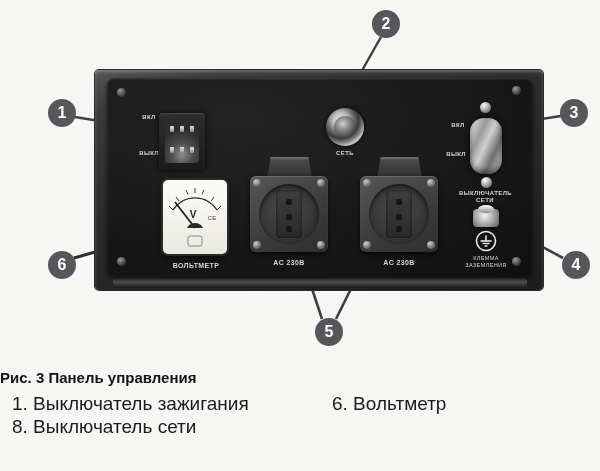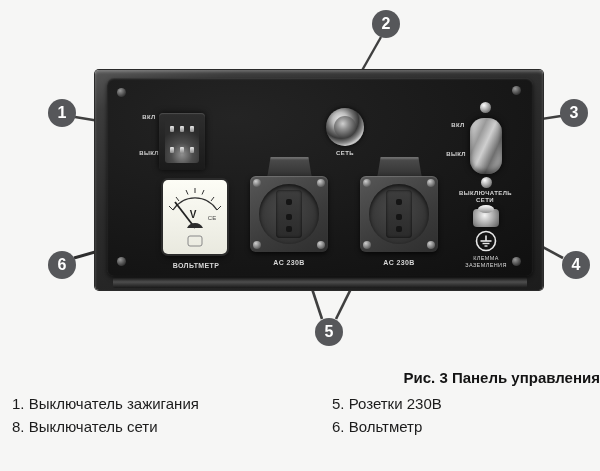--- a/index.html
+++ b/index.html
@@ -111,24 +111,24 @@
     box-shadow:0 0 0 2px #2b2b2b, 0 3px 6px rgba(0,0,0,.7);
   }
   
   .callout{
     position:absolute;width:28px;height:28px;border-radius:50%;
     background:#56575a;color:#fff;font-size:16px;font-weight:bold;
     display:flex;align-items:center;justify-content:center;line-height:1;
   }
   
   .caption{
-    position:absolute;left:0;top:369px;width:600px;text-align:right;
+    position:absolute;left:0;top:369px;width:600px;text-align:left;
     font-size:15px;font-weight:bold;color:#141414;
   }
-  .legend-col{position:absolute;top:392px;font-size:15px;color:#1c1c1c;}
+  .legend-col{position:absolute;top:392px;font-size:19px;color:#1c1c1c;}
   .legend-col div{line-height:23px;white-space:nowrap;}
   .lines-svg{position:absolute;left:0;top:0;width:600px;height:471px;pointer-events:none;}
 </style>
 </head>
 <body>
 
 <div class="stage">
 
   <svg class="lines-svg" viewBox="0 0 600 471">
     <defs>
@@ -247,17 +247,16 @@
   <div class="callout" style="left:315px;top:318px;">5</div>
   <div class="callout" style="left:48px;top:251px;">6</div>
 
   <div class="caption">Рис. 3 Панель управления</div>
 
   <div class="legend-col" style="left:12px;">
     <div>1. Выключатель зажигания</div>
     <div>8. Выключатель сети</div>
   </div>
   <div class="legend-col" style="left:332px;">
-    <div>5. Розетки 230В</div>
     <div>6. Вольтметр</div>
   </div>
 
 </div>
 
 </body></html>

